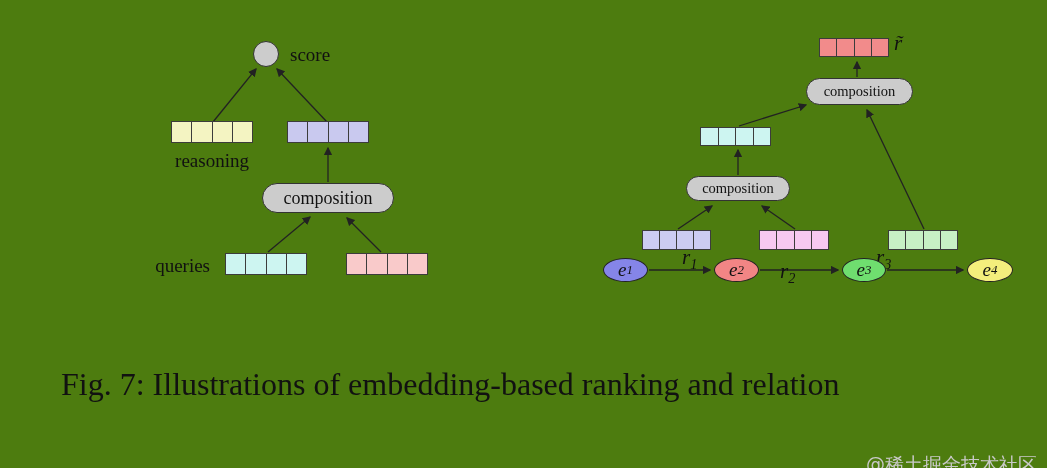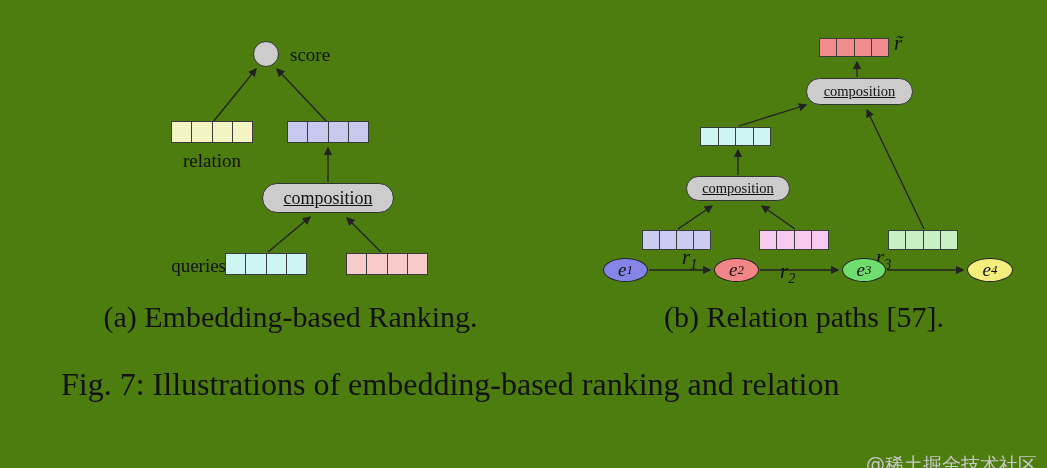--- a/index.html
+++ b/index.html
@@ -9,21 +9,21 @@
   }
   *,*:before,*:after{box-sizing:border-box;}
   svg.overlay{position:absolute;left:0;top:0;width:1047px;height:468px;pointer-events:none;}
   
   .vbar{position:absolute;display:flex;border:1px solid #3c3c3c;}
   .vbar .cell{flex:1;border-left:1px solid #3c3c3c;}
   .vbar .cell:first-child{border-left:none;}
   
   .pill{position:absolute;display:flex;align-items:center;justify-content:center;
         border:1.3px solid #333;border-radius:20px;}
-  .pill span{white-space:nowrap;text-decoration:underline;}
+  .pill span{white-space:nowrap;}
   
   .circle{position:absolute;border:1.3px solid #333;border-radius:50%;}
   
   .entity{position:absolute;display:flex;align-items:center;justify-content:center;
           border:1.3px solid #222;border-radius:50%;font-style:italic;font-size:19px;}
   .entity sub, .rel sub{font-size:68%;font-style:italic;line-height:0;}
   .rel{position:absolute;font-style:italic;font-size:21px;}
   .lbl{position:absolute;font-size:19px;}
   .subcap{position:absolute;font-size:30px;text-align:center;white-space:nowrap;}
   .figcap{position:absolute;left:61px;top:362px;width:1000px;font-size:32px;line-height:45px;}
@@ -70,42 +70,41 @@
       <div class="cell"></div>
       <div class="cell"></div>
     </div>
   <div class="vbar" style="left: 287px; top: 121px; width: 82px; height: 22px; background-color: rgb(201, 201, 239);">
       <div class="cell"></div>
       <div class="cell"></div>
       <div class="cell"></div>
       <div class="cell"></div>
     </div>
 
-  <div class="lbl" style="left:171px;top:150px;width:82px;text-align:center">relation</div>
+  <div class="lbl" style="left:171px;top:150px;width:82px;text-align:center">reasoning</div>
 
   <div class="pill" style="left: 262px; top: 183px; width: 132px; height: 30px; font-size: 18px; background-color: rgb(204, 204, 204);">
     <span>composition</span>
   </div>
 
-  <div class="lbl" style="left:154px;top:255px;width:72px;text-align:right">queries</div>
+  <div class="lbl" style="left:138px;top:255px;width:72px;text-align:right">queries</div>
 
   <div class="vbar" style="left: 225px; top: 253px; width: 82px; height: 22px; background-color: rgb(205, 245, 241);">
       <div class="cell"></div>
       <div class="cell"></div>
       <div class="cell"></div>
       <div class="cell"></div>
     </div>
   <div class="vbar" style="left: 346px; top: 253px; width: 82px; height: 22px; background-color: rgb(249, 202, 202);">
       <div class="cell"></div>
       <div class="cell"></div>
       <div class="cell"></div>
       <div class="cell"></div>
     </div>
 
-  <div class="subcap" style="left:58px;top:300px;width:465px">(a) Embedding-based Ranking.</div>
 
   <div class="vbar" style="left: 819px; top: 38px; width: 70px; height: 19px; background-color: rgb(242, 139, 139);">
       <div class="cell"></div>
       <div class="cell"></div>
       <div class="cell"></div>
       <div class="cell"></div>
     </div>
   <div class="rel" style="left:894px;top:31px">r̃</div>
 
   <div class="pill" style="left: 806px; top: 78px; width: 107px; height: 27px; font-size: 14.5px; background-color: rgb(204, 204, 204);">
@@ -162,20 +161,19 @@
   </div>
   <div class="entity" style="left: 842px; top: 258px; width: 44px; height: 24px; background-color: rgb(111, 222, 111);">
     <span>e</span>
       <sub>3</sub>
   </div>
   <div class="entity" style="left: 967px; top: 258px; width: 46px; height: 24px; background-color: rgb(244, 238, 124);">
     <span>e</span>
       <sub>4</sub>
   </div>
 
-  <div class="subcap" style="left:618px;top:300px;width:372px">(b) Relation paths [57].</div>
 
   <div class="figcap">
     <div>Fig. 7: Illustrations of embedding-based ranking and relation</div>
   </div>
 
   <div class="watermark" style="color: rgb(201, 201, 201); margin-top: 24px;">@稀土掘金技术社区</div>
 </div>
 
 </body></html>

